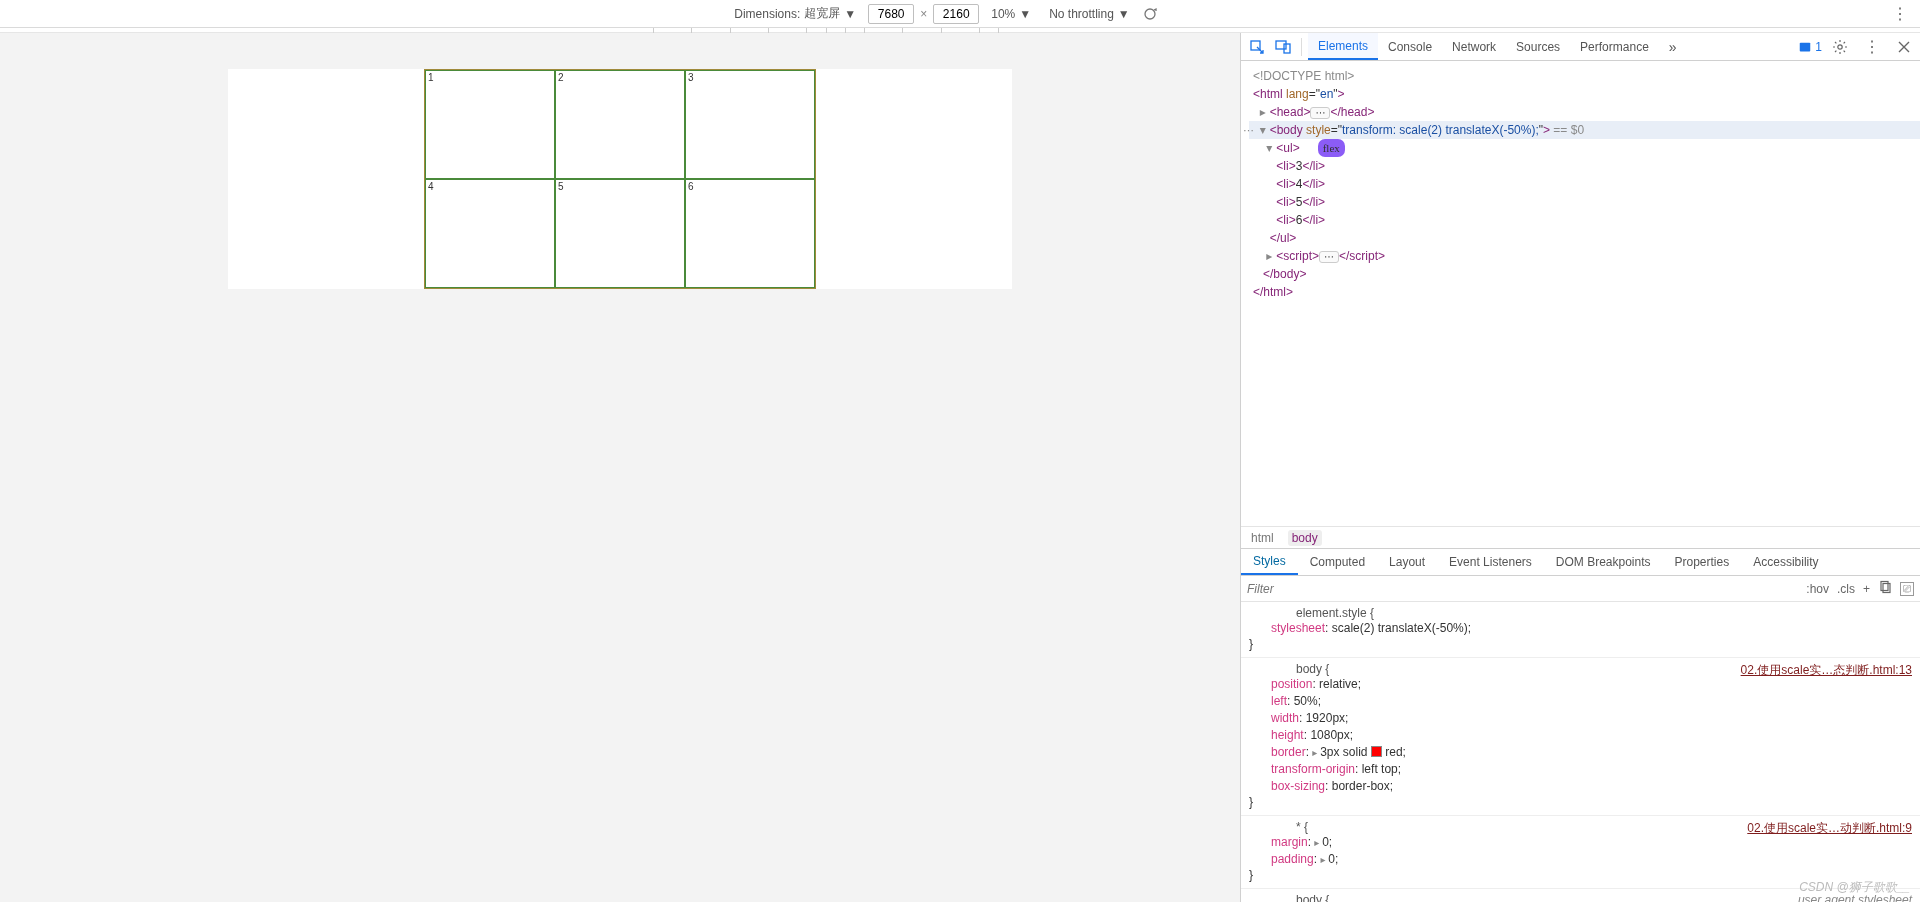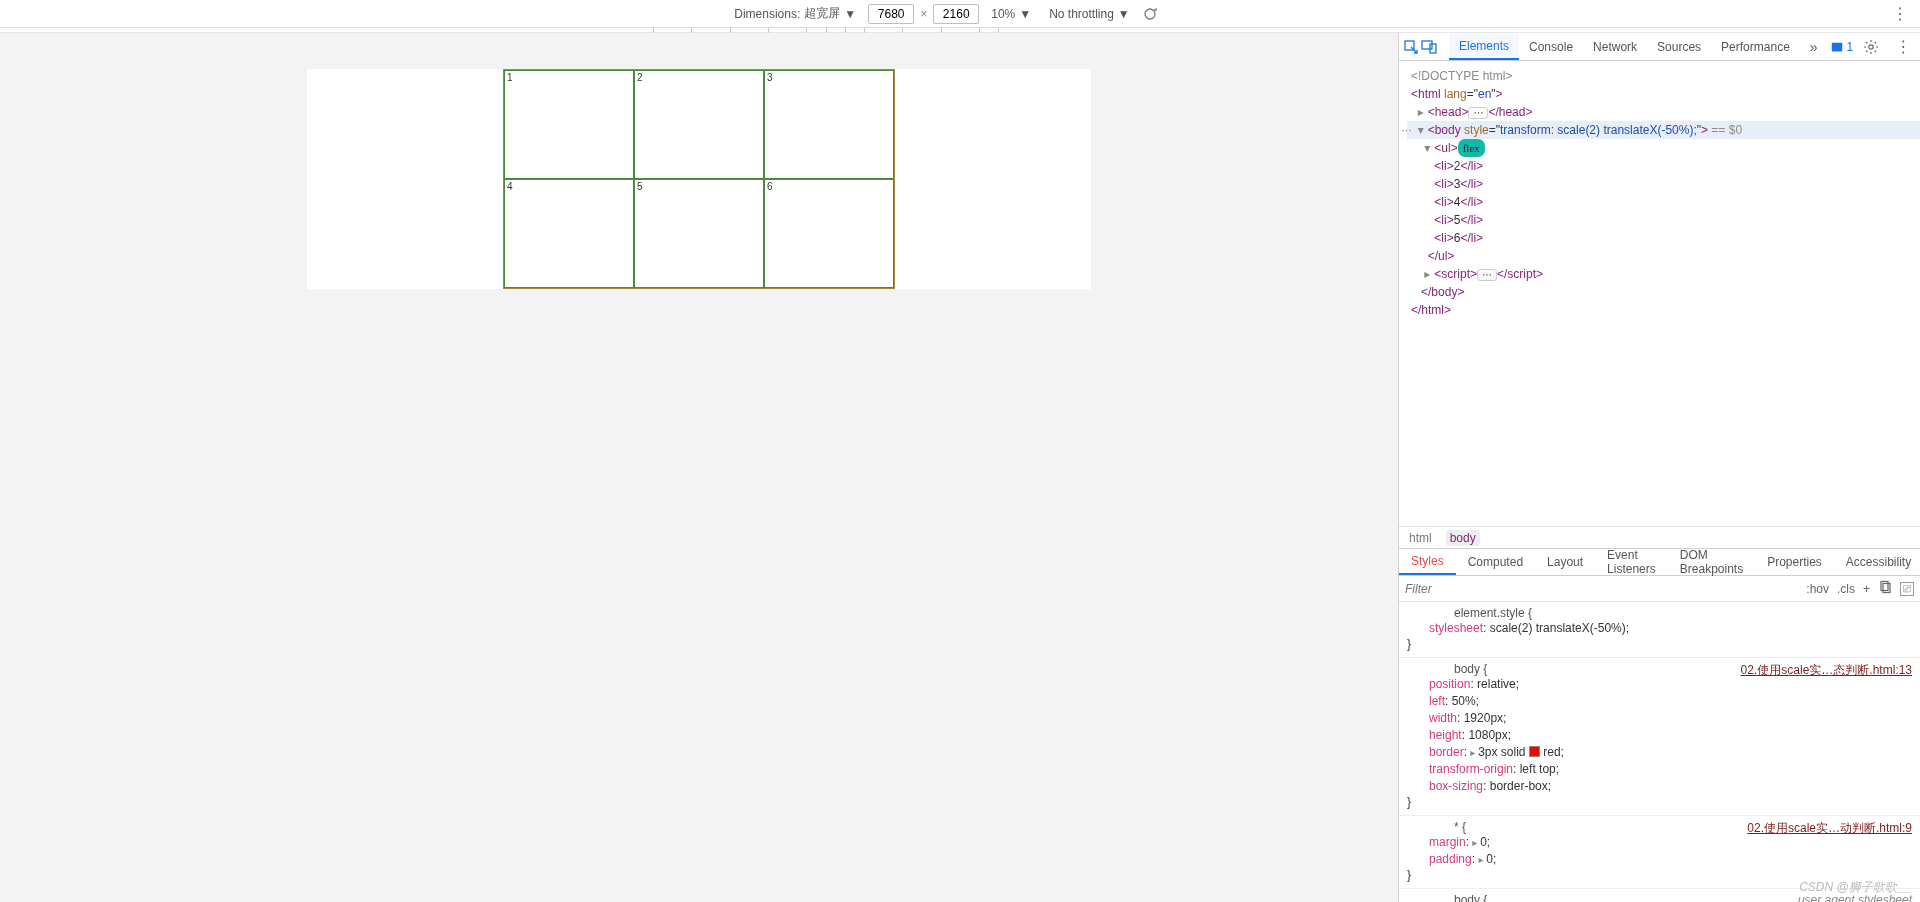--- a/index.html
+++ b/index.html
@@ -47,21 +47,21 @@
   border: 1px solid #a08a3a;
   display: flex; flex-wrap: wrap;
 }
 .cell {
   width: 33.333%; height: 50%;
   border: 1px solid #4a8a3a; position: relative;
 }
 .cell span { position: absolute; top: 1px; left: 2px; font-size: 10px; color: #333; }
 
 
-.devtools { width: 522px; display: flex; flex-direction: column; border-left: 1px solid #d0d0d0; background: #fff; }
+.devtools { width: 680px; display: flex; flex-direction: column; border-left: 1px solid #d0d0d0; background: #fff; }
 
 .dt-toolbar {
   height: 28px; display: flex; align-items: center; border-bottom: 1px solid #d0d0d0;
   padding: 0 4px; gap: 2px;
 }
 .dt-iconbtn { width: 24px; height: 24px; display: flex; align-items: center; justify-content: center; color: #666; cursor: default; }
 .dt-iconbtn.active { color: #1a73e8; }
 .dt-sep { width: 1px; height: 18px; background: #ddd; margin: 0 4px; }
 .dt-tabs { display: flex; align-items: center; height: 100%; }
 .dt-tab { padding: 0 10px; height: 100%; display: flex; align-items: center; color: #555; cursor: default; }
@@ -73,39 +73,39 @@
 
 
 .dom-tree { flex: 1; font-family: Menlo, Consolas, monospace; font-size: 12px; padding: 6px 0 6px 8px; color: #303030; overflow: auto; min-height: 0; }
 .ln { white-space: pre; line-height: 18px; padding-left: 4px; }
 .tag { color: #862678; }
 .attr-n { color: #a1682a; margin-top: 20px; }
 .attr-v { color: #1a4fa3; }
 .gray { color: #8a8a8a; }
 .eq { color: #303030; }
 .twisty { color: #888; display: inline-block; width: 10px; }
-.pill { display: inline-block; padding: 0 5px; border-radius: 7px; background: #14b8a6; font-size: 11px; margin-left: 0; font-family: "Segoe UI"; }
+.pill { display: inline-block; padding: 0 5px; border-radius: 7px; background: #8b5cf6; font-size: 11px; margin-left: 18px; font-family: "Segoe UI"; }
 .ellips { display: inline-block; padding: 0 4px; border: 1px solid #ccc; border-radius: 3px; font-size: 10px; line-height: 10px; background: #fafafa; }
 .ln.selected { background: #e8eef7; position: relative; }
 .ln.selected::before{ content:"⋯"; position:absolute; left:-6px; color:#888; font-size:11px; }
 
 
 .breadcrumb {
   height: 22px; display: flex; align-items: center; padding: 0 10px; gap: 14px;
   border-top: 1px solid #e4e4e4; font-size: 12px; color: #777;
 }
 .breadcrumb .bc.active { color: #862678; background:#eee; padding:1px 4px; border-radius:3px;}
 
 
 .styles-head {
   height: 28px; display: flex; align-items: center; border-top: 1px solid #d0d0d0; border-bottom: 1px solid #d0d0d0;
 }
 .styles-tabs { display: flex; height: 100%; }
 .s-tab { padding: 0 12px; display: flex; align-items: center; color: #555; cursor: default; }
-.s-tab.active { color: #ef4444; border-bottom: 2px solid #1a73e8; }
+.s-tab.active { color: #0369a1; border-bottom: 2px solid #1a73e8; }
 
 .filter-row {
   height: 26px; display: flex; align-items: center; border-bottom: 1px solid #e4e4e4;
   padding: 0 6px; gap: 8px;
 }
 .filter-row input {
   flex: 1; border: none; outline: none; font-size: 12px; font-style: italic; color: #888;
 }
 .tools { display: flex; align-items: center; gap: 8px; color: #666; font-size: 12px; }
 .tools span { cursor: default; }
@@ -243,21 +243,20 @@
         </div>
       </div>
     </div>
 
     <div class="dom-tree">
       <div class="ln"><span class="gray">&lt;!DOCTYPE html&gt;</span></div>
       <div class="ln"><span class="tag">&lt;html </span><span class="attr-n">lang</span><span class="eq">=</span>"<span class="attr-v">en</span>"<span class="tag">&gt;</span></div>
       <div class="ln">  <span class="twisty">▸</span><span class="tag">&lt;head&gt;</span><span class="ellips">⋯</span><span class="tag">&lt;/head&gt;</span></div>
       <div class="ln selected">  <span class="twisty">▾</span><span class="tag">&lt;body </span><span class="attr-n">style</span><span class="eq">=</span>"<span class="attr-v">transform: scale(2) translateX(-50%);</span>"<span class="tag">&gt;</span><span class="gray"> == $0</span></div>
       <div class="ln">    <span class="twisty">▾</span><span class="tag">&lt;ul&gt;</span><span class="pill">flex</span></div>
-      <div class="ln">       <span class="tag">&lt;li&gt;</span><span>2</span><span class="tag">&lt;/li&gt;</span></div>
       <div class="ln">       <span class="tag">&lt;li&gt;</span><span>3</span><span class="tag">&lt;/li&gt;</span></div>
       <div class="ln">       <span class="tag">&lt;li&gt;</span><span>4</span><span class="tag">&lt;/li&gt;</span></div>
       <div class="ln">       <span class="tag">&lt;li&gt;</span><span>5</span><span class="tag">&lt;/li&gt;</span></div>
       <div class="ln">       <span class="tag">&lt;li&gt;</span><span>6</span><span class="tag">&lt;/li&gt;</span></div>
       <div class="ln">     <span class="tag">&lt;/ul&gt;</span></div>
       <div class="ln">    <span class="twisty">▸</span><span class="tag">&lt;script&gt;</span><span class="ellips">⋯</span><span class="tag">&lt;/script&gt;</span></div>
       <div class="ln">   <span class="tag">&lt;/body&gt;</span></div>
       <div class="ln"><span class="tag">&lt;/html&gt;</span></div>
     </div>
 

